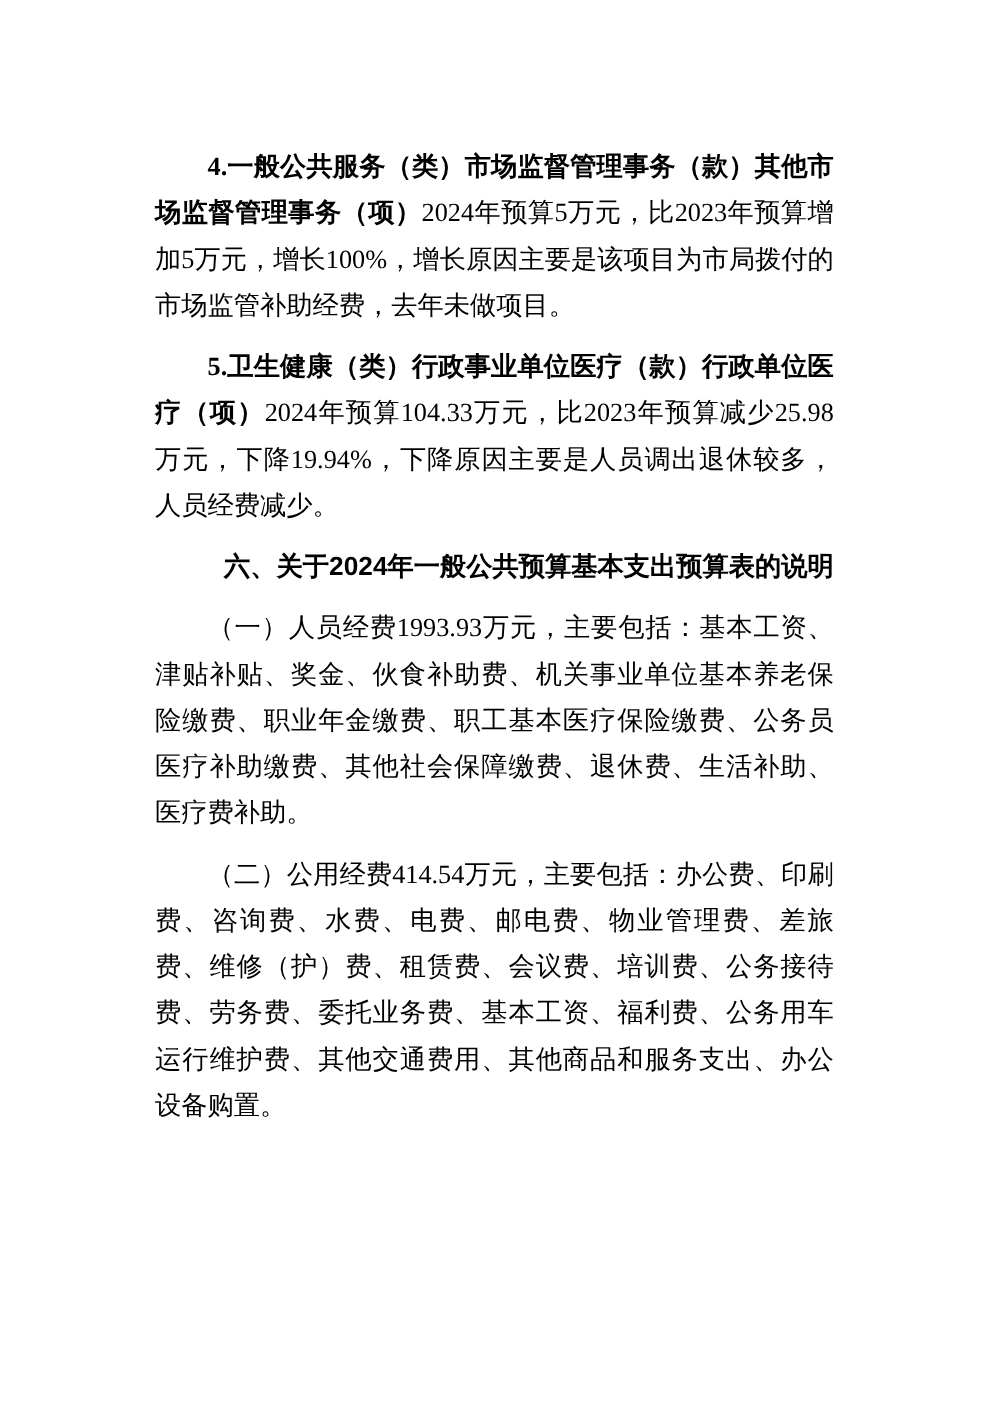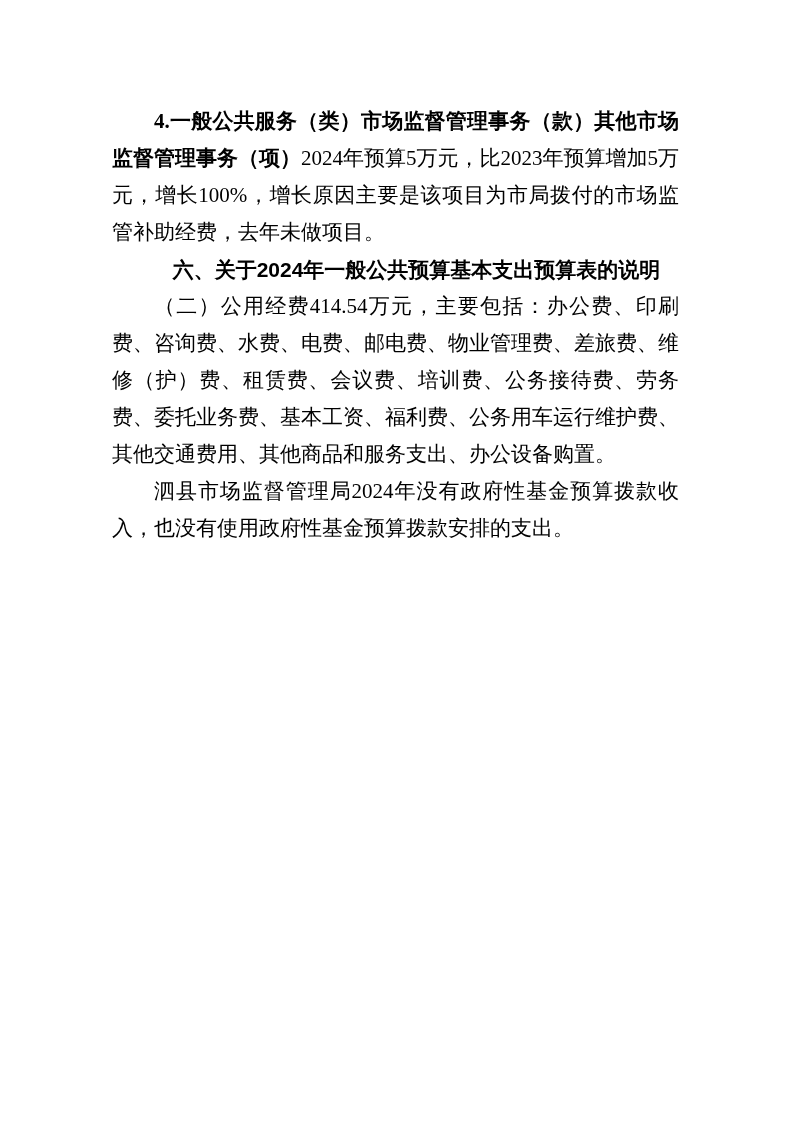--- a/index.html
+++ b/index.html
@@ -16,47 +16,48 @@
     color: #000000;
     font-family: "Liberation Serif", serif;
   }
   .content {
     position: absolute;
     left: 112px;
     top: 103px;
     width: 567px;
   }
   .content p {
-    margin: 0;
+    margin: 12px;
     padding: 0;
     font-size: 21px;
     line-height: 37px;
     text-indent: 2em;
     color: #000000;
   }
   .para {
     font-family: "Liberation Serif", serif;
     text-align: justify;
     text-justify: inter-character;
   }
   .heading {
     font-family: "Liberation Sans", sans-serif;
     font-weight: 700;
-    text-align: center;
+    text-align: right;
   }
   .seg-bold {
     font-weight: 700;
   }
   .seg-normal {
     font-weight: 400;
   }
 </style>
 </head>
 <body>
 
 <div class="page">
   <div class="content" id="content">
       <p class="para"><span class="seg-bold">4.一般公共服务（类）市场监督管理事务（款）其他市场监督管理事务（项）</span><span class="seg-normal">2024年预算5万元，比2023年预算增加5万元，增长100%，增长原因主要是该项目为市局拨付的市场监管补助经费，去年未做项目。</span></p>
+      <p class="para"><span class="seg-bold">5.卫生健康（类）行政事业单位医疗（款）行政单位医疗（项）</span><span class="seg-normal">2024年预算104.33万元，比2023年预算减少25.98万元，下降19.94%，下降原因主要是人员调出退休较多，人员经费减少。</span></p>
       <p class="heading"><span class="seg-bold">六、关于2024年一般公共预算基本支出预算表的说明</span></p>
+      <p class="para"><span class="seg-normal">（一）人员经费1993.93万元，主要包括：基本工资、津贴补贴、奖金、伙食补助费、机关事业单位基本养老保险缴费、职业年金缴费、职工基本医疗保险缴费、公务员医疗补助缴费、其他社会保障缴费、退休费、生活补助、医疗费补助。</span></p>
       <p class="para"><span class="seg-normal">（二）公用经费414.54万元，主要包括：办公费、印刷费、咨询费、水费、电费、邮电费、物业管理费、差旅费、维修（护）费、租赁费、会议费、培训费、公务接待费、劳务费、委托业务费、基本工资、福利费、公务用车运行维护费、其他交通费用、其他商品和服务支出、办公设备购置。</span></p>
-      <p class="para"><span class="seg-normal">泗县市场监督管理局2024年没有政府性基金预算拨款收入，也没有使用政府性基金预算拨款安排的支出。</span></p>
     </div>
 </div>
 
 </body></html>

